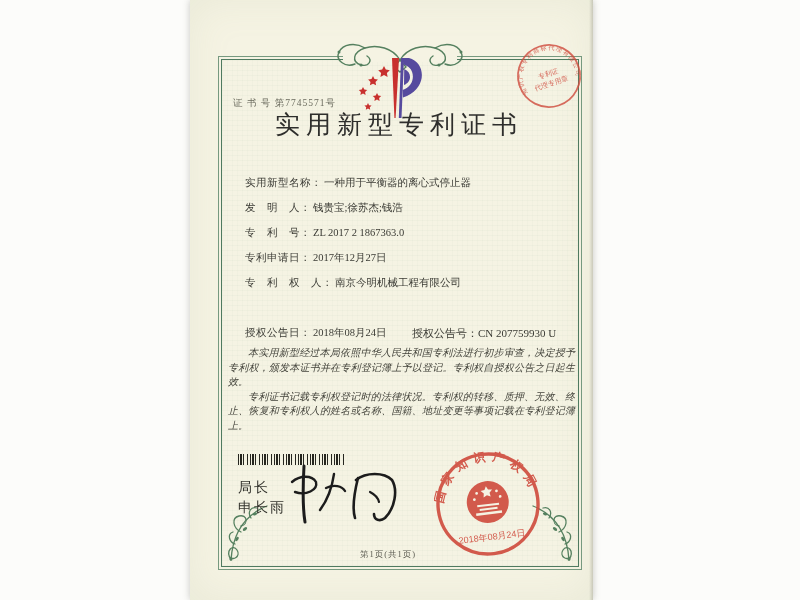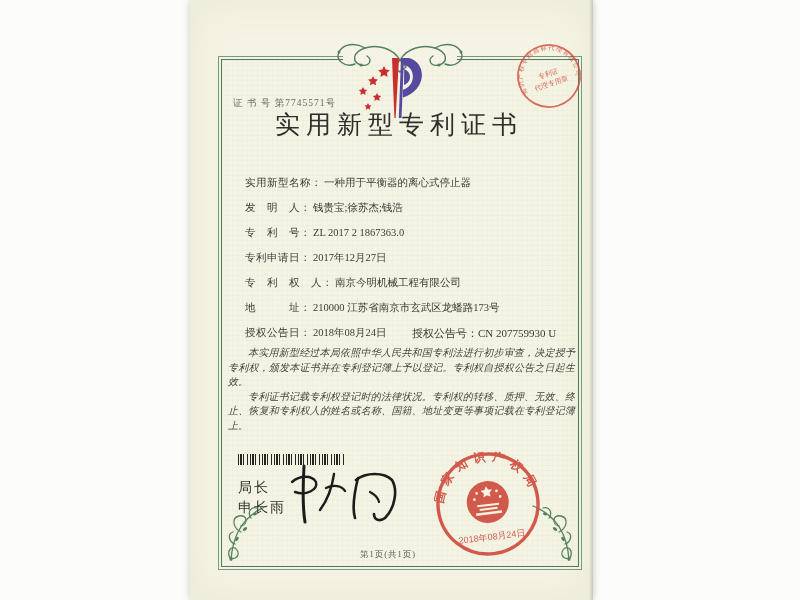--- a/index.html
+++ b/index.html
@@ -167,23 +167,20 @@
       <span class="flabel">发　明　人：</span><span class="fval">钱贵宝;徐苏杰;钱浩</span>
     </div>
     <div class="field" style="top:226px">
       <span class="flabel">专　利　号：</span><span class="fval">ZL 2017 2 1867363.0</span>
     </div>
     <div class="field" style="top:251px">
       <span class="flabel">专利申请日：</span><span class="fval">2017年12月27日</span>
     </div>
     <div class="field" style="top:276px">
       <span class="flabel">专　利　权　人：</span><span class="fval">南京今明机械工程有限公司</span>
-    </div>
-    <div class="field" style="top:301px">
-      <span class="flabel">地　　　址：</span><span class="fval">210000 江苏省南京市玄武区龙蟠路173号</span>
     </div>
     <div class="field" style="top:326px">
       <span class="flabel">授权公告日：</span><span class="fval">2018年08月24日</span>
     </div>
     <div class="field2" style="top:326px">
       <span class="flabel">授权公告号：</span><span class="fval">CN 207759930 U</span>
     </div>
 
     <div class="body-text">
       <p>本实用新型经过本局依照中华人民共和国专利法进行初步审查，决定授予专利权，颁发本证书并在专利登记簿上予以登记。专利权自授权公告之日起生效。</p>

